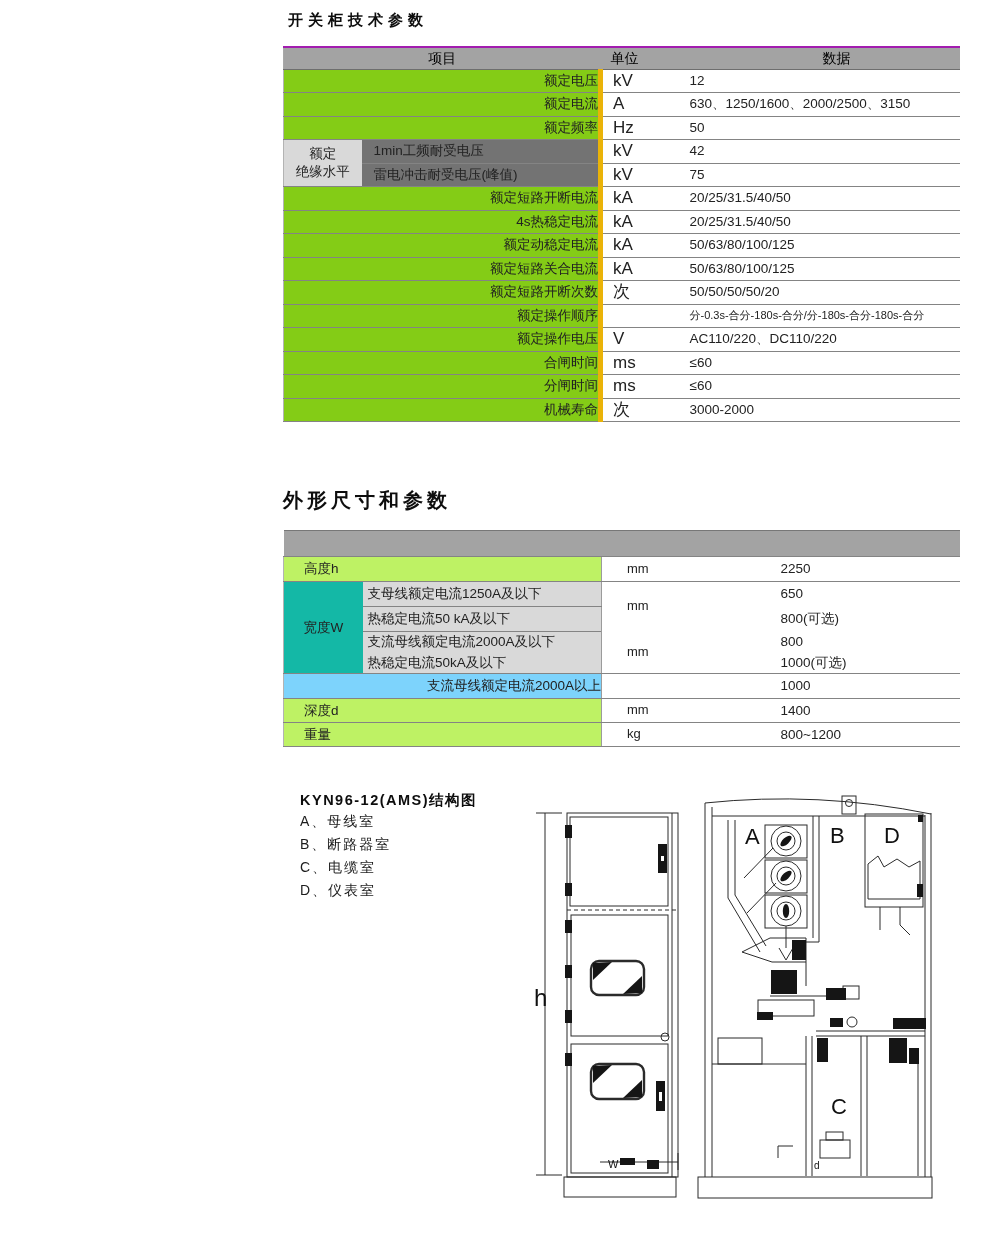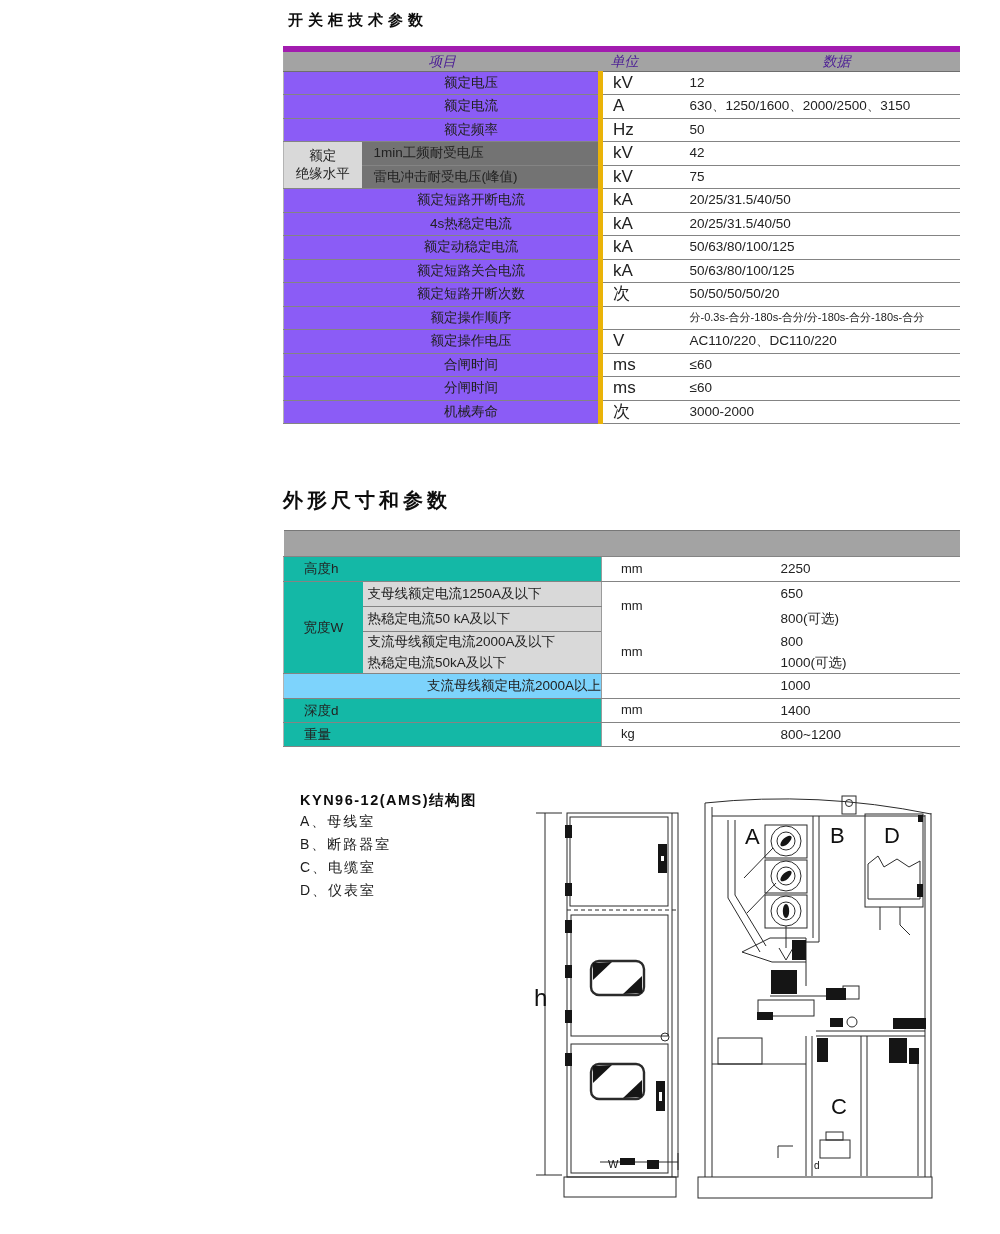--- a/index.html
+++ b/index.html
@@ -15,44 +15,44 @@
   
   table.tbl{position:absolute;left:283px;border-collapse:collapse;table-layout:fixed;
             width:704px;font-size:13.5px;color:#222;}
   table.t1{top:46px;}
   table.t2{top:530px;}
   .tbl td,.tbl th{padding:0;vertical-align:middle;line-height:1.15;font-weight:400;overflow:hidden;white-space:nowrap;}
 
   
   .t1 tr{height:23.5px;}
   .t1 tr.hd{height:22px;}
-  .t1 th{background:#a3a3a3;border-top:6px solid #a21caf;border-bottom:1px solid #6e6e6e;
-         font-size:14px;color:#4c1d95;font-style:italic;}
+  .t1 th{background:#a3a3a3;border-top:2px solid #a21caf;border-bottom:1px solid #6e6e6e;
+         font-size:14px;color:#000000;}
   .t1 th.u{text-align:left;padding-left:10px;}
   .t1 th.d{text-align:center;}
   .t1 th.i{border-left:1px solid #a8a8a8;}
   .t1 td{border-bottom:1px solid #848484;}
-  .t1 .lab{background:#8b5cf6;text-align:center;padding-left:60px;border-left:1px solid #b3b3b3;}
+  .t1 .lab{background:#84cc16;text-align:right;padding-left:60px;border-left:1px solid #b3b3b3;}
   .t1 .inslab{background:#d9d9d9;text-align:center;border-left:1px solid #b3b3b3;line-height:1.35;}
   .t1 .sub{background:#737373;text-align:left;padding-left:12px;}
   .t1 .unit{padding-left:10px;border-left:5px solid #eab308;font-size:17px;}
   .t1 .val{padding-left:4px;}
   .t1 .seq{font-size:11px;letter-spacing:0;}
 
   
   .t2 tr{height:25px;}
   .t2 tr.short{height:21px;}
   .t2 tr.h24{height:24px;}
   .t2 th{background:#a3a3a3;border-top:1px solid #777;border-bottom:1px solid #6e6e6e;height:25px;}
   .t2 td{border-bottom:none;}
-  .t2 .lab2{background:#14b8a6;text-align:left;padding-left:20px;border-left:1px solid #b3b3b3;margin-top:16px;}
+  .t2 .lab2{background:#bef264;text-align:left;padding-left:20px;border-left:1px solid #b3b3b3;margin-top:16px;}
   .t2 .wlab{background:#14b8a6;text-align:center;border-left:1px solid #b3b3b3;}
   .t2 .sub2{background:#d9d9d9;text-align:left;padding-left:5px;}
   .t2 .sublast{background:#7dd3fc;text-align:right;padding-left:84px;border-left:1px solid #b3b3b3;}
-  .t2 .unit2{padding-left:19px;border-left:1px solid #9b9b9b;font-size:13px;}
+  .t2 .unit2{padding-left:25px;border-left:1px solid #9b9b9b;font-size:13px;}
   .t2 .val2{padding-left:4px;}
   .t2 .bline{border-bottom:1px solid #848484;}
   .t2 .bfull{border-bottom:1px solid #848484;}
 
   
   .legend{position:absolute;left:300px;top:791px;}
   .legend .ltitle{font-size:14.5px;font-weight:700;letter-spacing:1.5px;color:#0d0d0d;}
   .legend .litem{font-size:14px;letter-spacing:2px;line-height:23px;color:#1c1c1c;}
   .legend .litem:first-of-type{margin-top:8px;}
 

